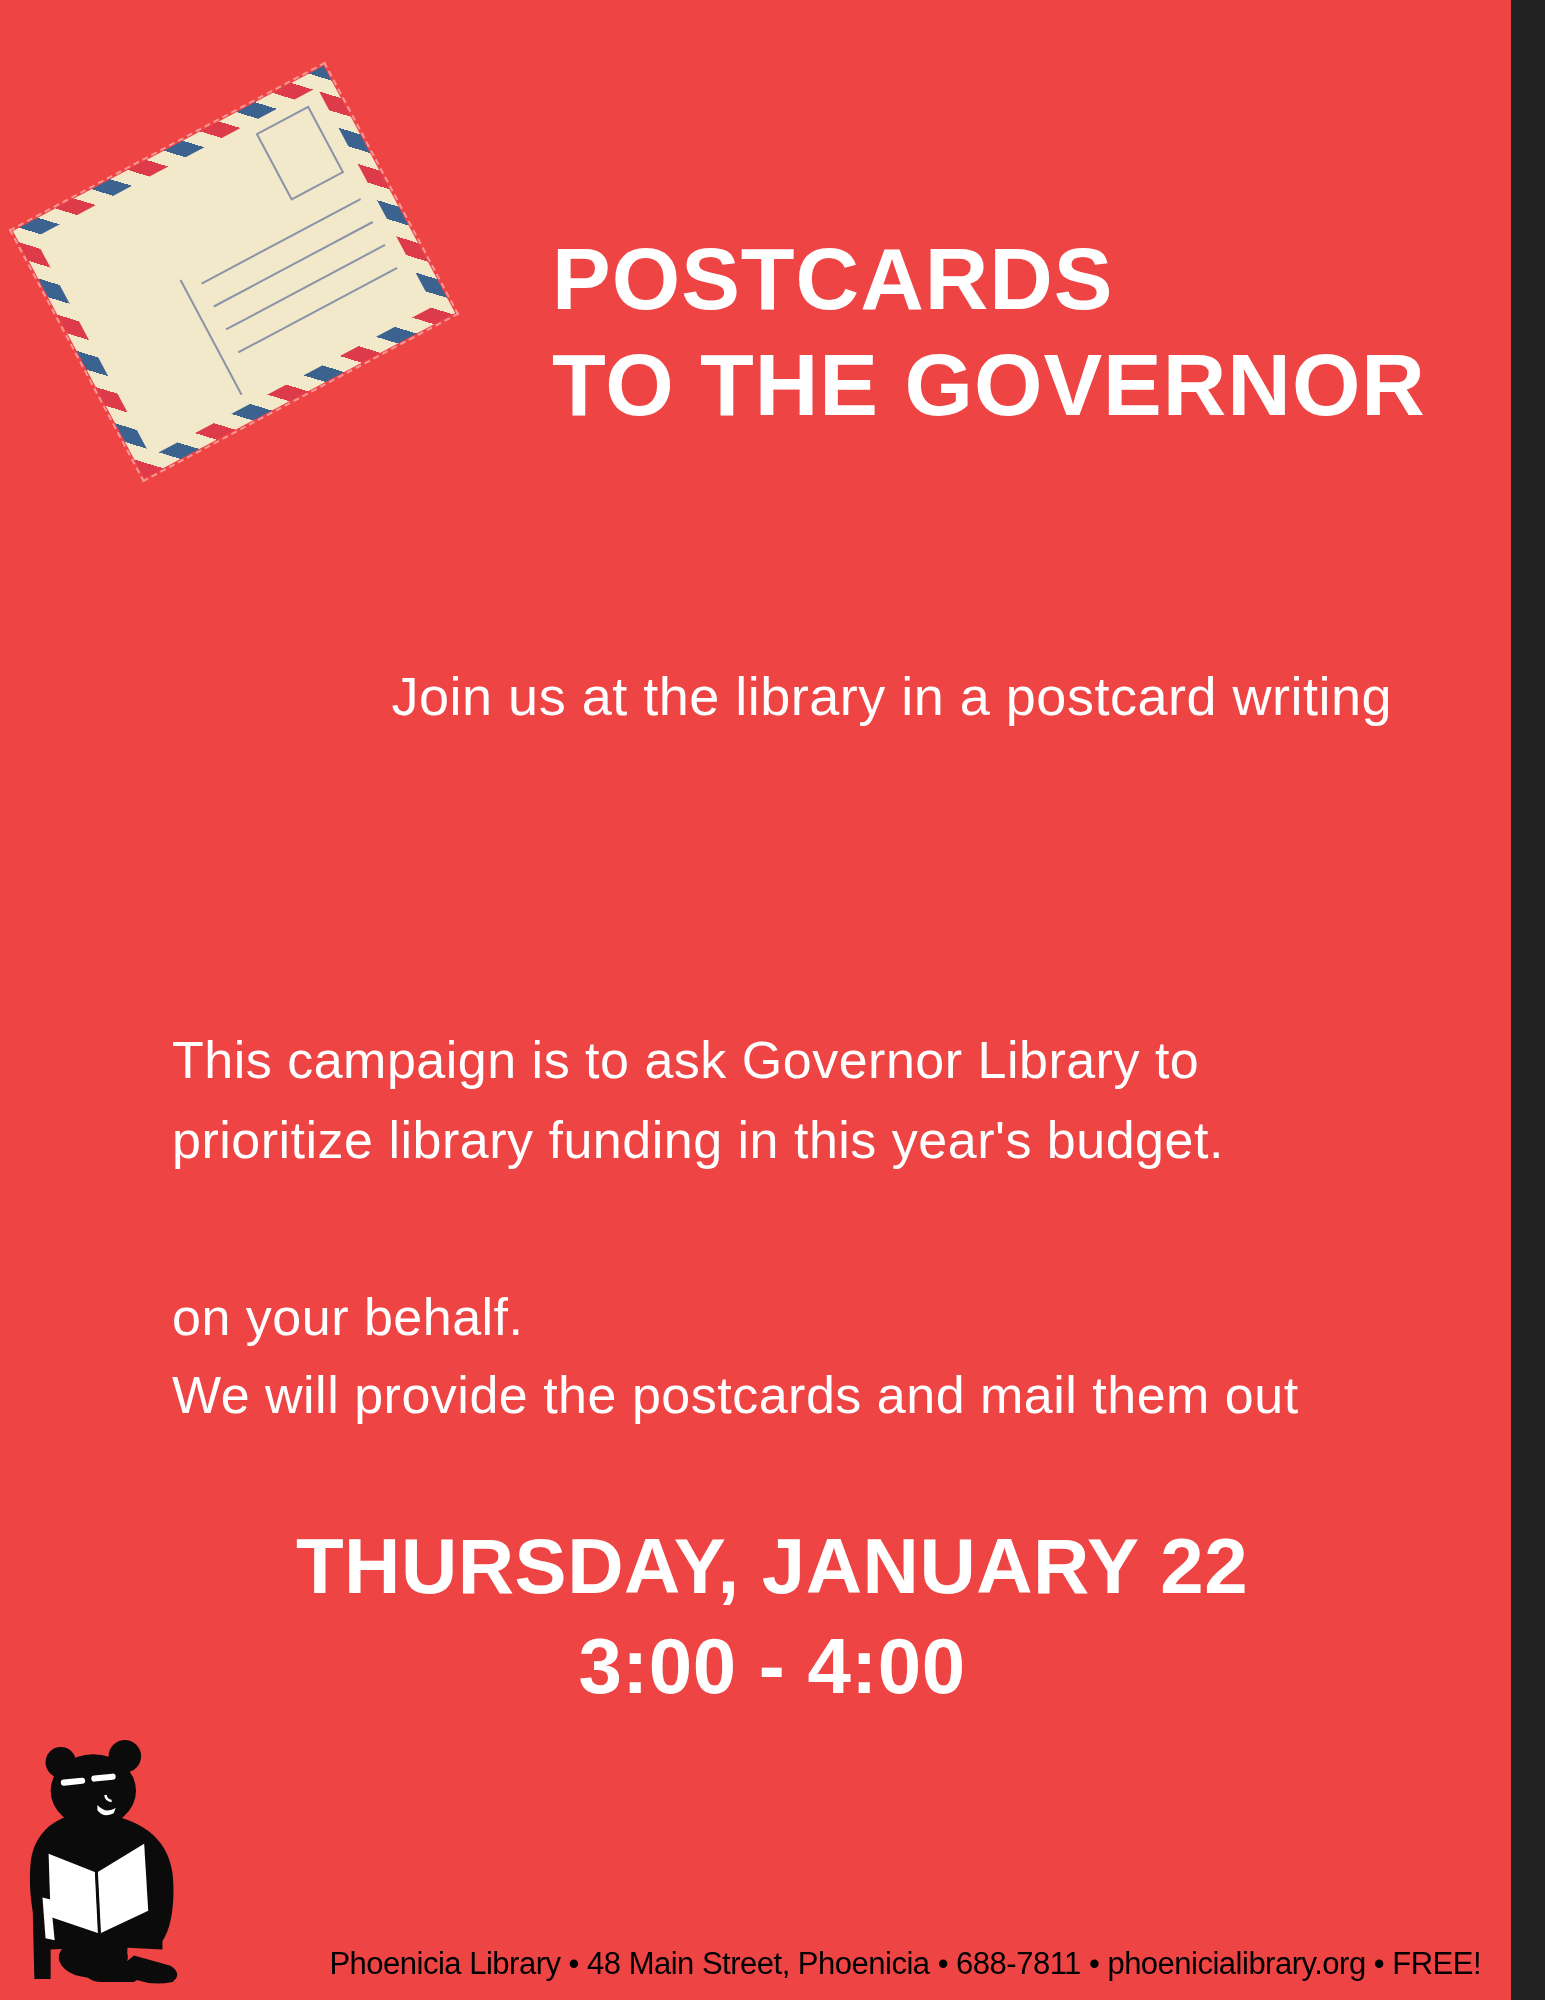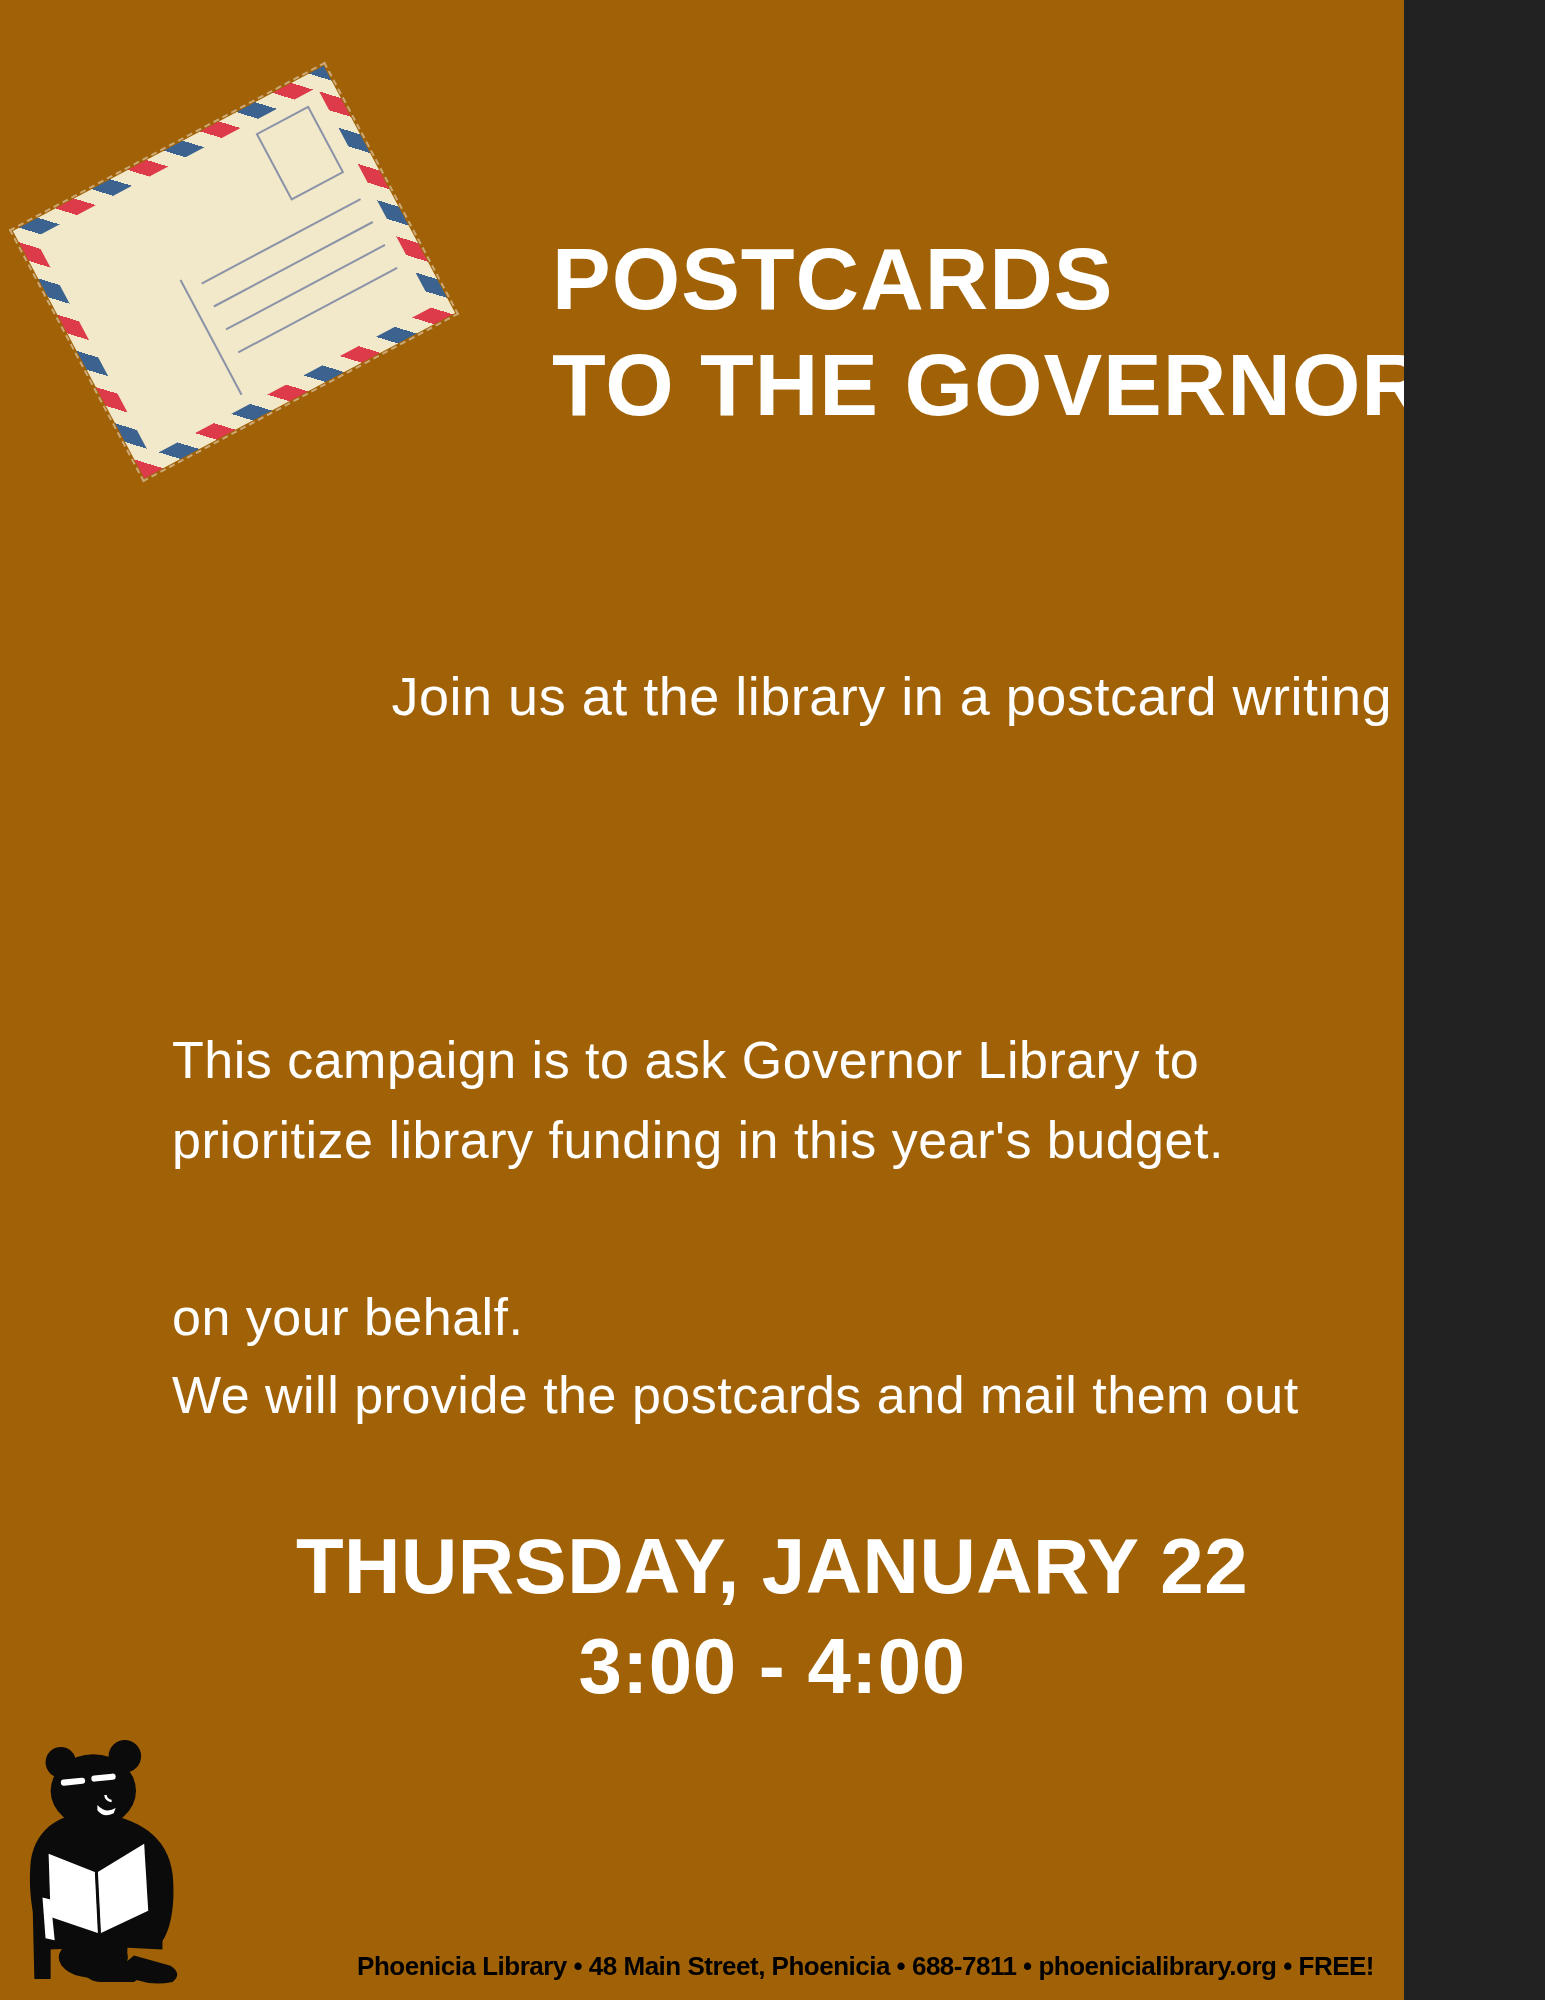--- a/index.html
+++ b/index.html
@@ -1,20 +1,20 @@
 <!DOCTYPE html>
 <html><head>
 <meta charset="utf-8">
 <style>
   html, body { margin: 0; padding: 0; background: #222; }
   .poster {
     position: relative;
-    width: 1404px;
+    width: 1511px;
     height: 2000px;
-    background: #a16207;
+    background: #ef4444;
     overflow: hidden;
     font-family: "Liberation Sans", sans-serif;
   }
 
   
   .postcard {
     position: absolute;
     left: 58px;
     top: 132px;
     width: 352px;
@@ -124,22 +124,22 @@
     letter-spacing: 0.5px;
   }
   .event span { display: block; }
 
   
   .footer {
     position: absolute;
     right: 30px;
     bottom: 18px;
     color: #000000;
-    font-size: 26px;
-    font-weight: 700;
+    font-size: 31px;
+    font-weight: 400;
     letter-spacing: -0.5px;
     white-space: nowrap;
     text-align: center;
   }
 
   
   .bear {
     position: absolute;
     left: 20px;
     top: 1740px;

